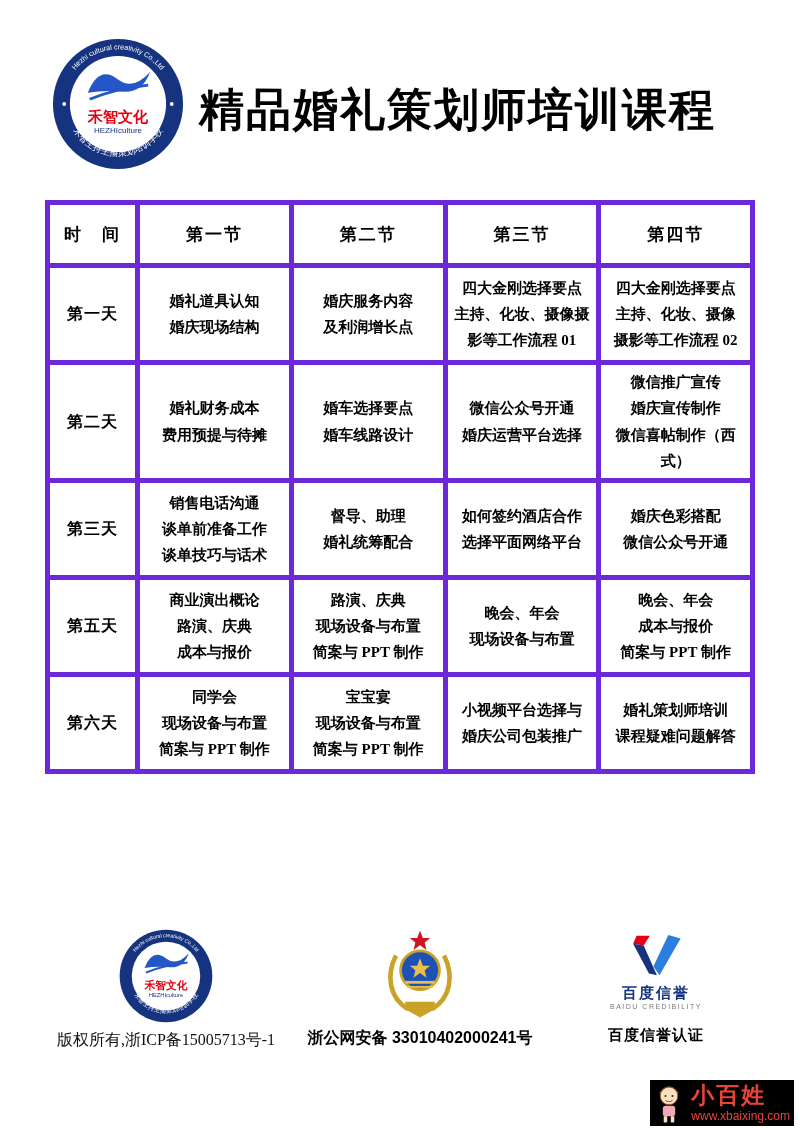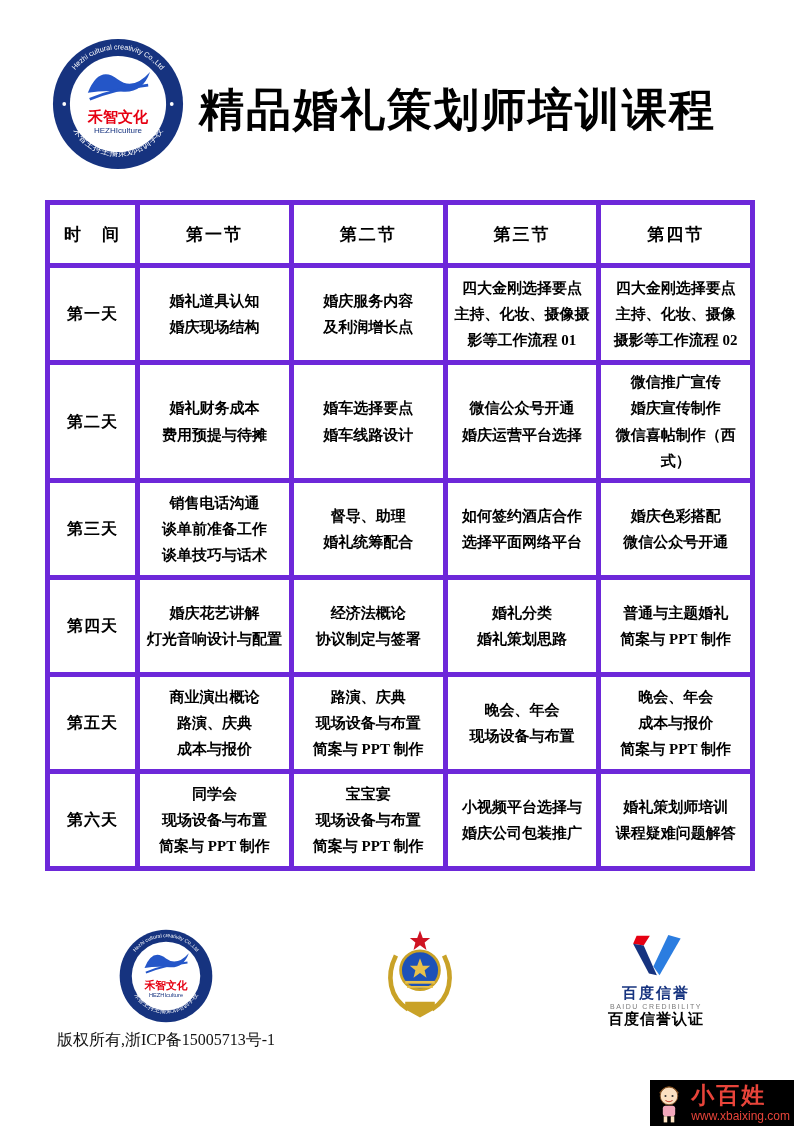--- a/index.html
+++ b/index.html
@@ -42,21 +42,21 @@
   .police-text {
     position:absolute; left:290px; top:1028px; width:260px; text-align:center;
     font-size:16px; font-weight:700; font-family:"Liberation Sans", sans-serif;
   }
   .baidu-wrap { position:absolute; left:591px; top:934px; width:130px; text-align:center; }
   .baidu-logo { width:54px; height:44px; display:inline-block; }
   .baidu-cn   { font-size:15px; font-weight:700; color:#16337f; margin-top:2px;
                 font-family:"Liberation Sans", sans-serif; letter-spacing:2px; }
   .baidu-en   { font-size:7px; color:#7a7a7a; letter-spacing:1.5px;
                 font-family:"Liberation Sans", sans-serif; }
-  .baidu-cert { font-size:15px; font-weight:700; color:#000; letter-spacing:1px; }
+  .baidu-cert { margin-top:16px; font-size:15px; font-weight:700; color:#000; letter-spacing:1px; }
   
   .watermark {
     position:absolute; right:6px; bottom:2px; background:#000000;
     display:flex; align-items:center; gap:7px; padding:2px 4px;
   }
   .wm-texts { display:flex; flex-direction:column; align-items:flex-start; }
   .wm-name { font-size:23px; font-weight:700; color:#e8443a;
              font-family:"Liberation Sans", sans-serif; letter-spacing:2px; line-height:1.1; }
   .wm-url  { font-size:12px; color:#e8443a; font-family:"Liberation Sans", sans-serif; }
 </style>
@@ -135,31 +135,20 @@
 谈单前准备工作
 谈单技巧与话术</td>
         <td>督导、助理
 婚礼统筹配合</td>
         <td>如何签约酒店合作
 选择平面网络平台</td>
         <td>婚庆色彩搭配
 微信公众号开通</td>
       </tr>
       <tr>
-        <td class="time">第四天</td>
-        <td>婚庆花艺讲解
-灯光音响设计与配置</td>
-        <td>经济法概论
-协议制定与签署</td>
-        <td>婚礼分类
-婚礼策划思路</td>
-        <td>普通与主题婚礼
-简案与 PPT 制作</td>
-      </tr>
-      <tr>
         <td class="time">第五天</td>
         <td>商业演出概论
 路演、庆典
 成本与报价</td>
         <td>路演、庆典
 现场设备与布置
 简案与 PPT 制作</td>
         <td>晚会、年会
 现场设备与布置</td>
         <td>晚会、年会
@@ -205,20 +194,21 @@
     <path d="M14 28 C3 50 7 74 27 86" stroke="#c9a227" stroke-width="5" fill="none"></path>
     <path d="M66 28 C77 50 73 74 53 86" stroke="#c9a227" stroke-width="5" fill="none"></path>
     <polygon points="40,1 43,9 51,9 45,14 47,22 40,17 33,22 35,14 29,9 37,9" fill="#cf1322"></polygon>
     <circle cx="40" cy="44" r="21" fill="#1d51b8" stroke="#c9a227" stroke-width="3"></circle>
     <polygon points="40,31 43,39 51,39 45,44 47,52 40,47 33,52 35,44 29,39 37,39" fill="#e8c04a"></polygon>
     <path d="M24 57 h32" stroke="#e8c04a" stroke-width="3"></path>
     <path d="M26 62 h28" stroke="#e8c04a" stroke-width="2"></path>
     <path d="M24 78 h32 v8 l-16 9 -16 -9 z" fill="#c9a227"></path>
   </svg>
 
+  <div class="police-text">浙公网安备 33010402000241号</div>
 
   <div class="baidu-wrap">
     <svg class="baidu-logo" viewBox="0 0 60 50">
       <polygon points="8,2 23,2 16,13 4,11" fill="#e60012"></polygon>
       <polygon points="4,11 16,13 31,47 22,45" fill="#16337f"></polygon>
       <polygon points="44,1 58,5 34,47 27,37" fill="#2b7de0"></polygon>
     </svg>
     <div class="baidu-cn">百度信誉</div>
     <div class="baidu-en">BAIDU CREDIBILITY</div>
     <div class="baidu-cert">百度信誉认证</div>

